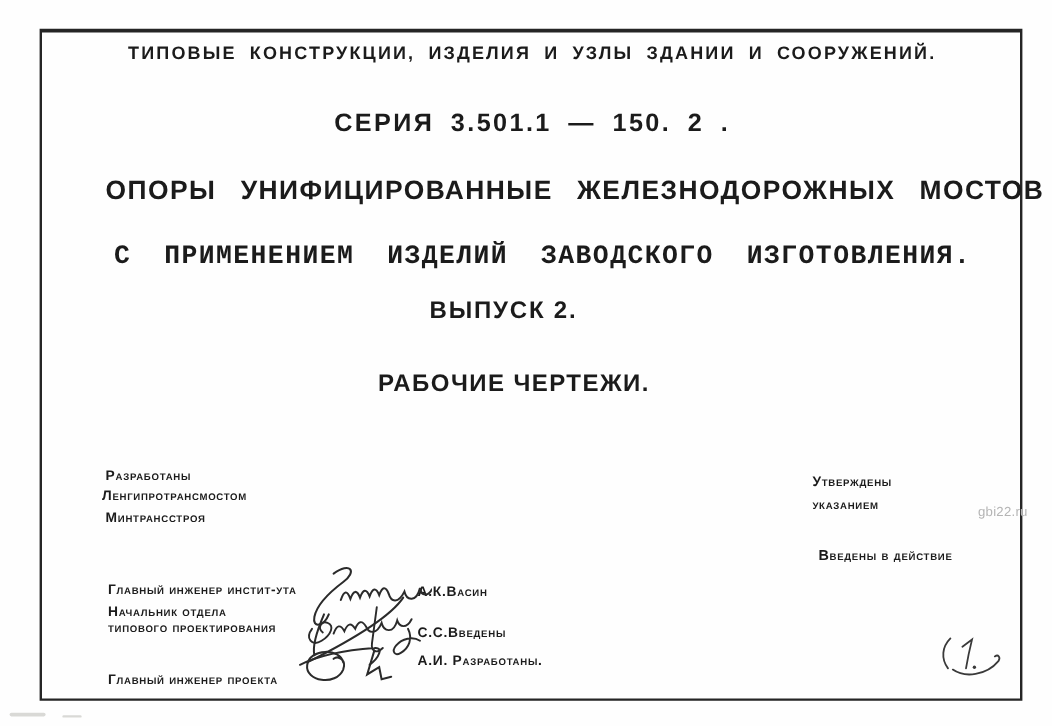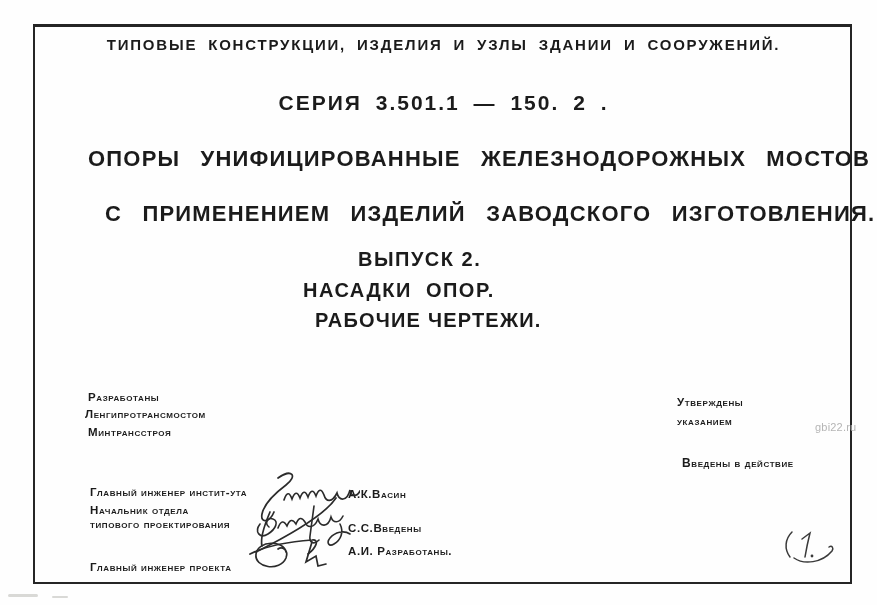--- a/index.html
+++ b/index.html
@@ -14,21 +14,21 @@
     border:2px solid #252525;border-top-width:3px;
     box-sizing:border-box;
   }
   .t{position:absolute;font-weight:700;white-space:nowrap;}
   .hand{font-variant-caps:small-caps;}
   .header-line{left:33px;top:36px;width:821px;text-align:center;
     font-size:15px;letter-spacing:1.8px;word-spacing:5px;}
   .series-line{left:33px;top:91px;width:821px;text-align:center;
     font-size:21px;letter-spacing:2px;word-spacing:6px;}
   .title1{left:88px;top:146px;font-size:22px;letter-spacing:1.2px;word-spacing:13px;}
-  .title2{left:105px;top:201px;font-size:22px;letter-spacing:1.2px;word-spacing:13px;}
+  .title2{left:95px;top:201px;font-size:22px;letter-spacing:1.2px;word-spacing:13px;font-family:Liberation Mono, monospace;}
   .issue{left:358px;top:248px;font-size:20px;letter-spacing:1.5px;}
   .subtitle1{left:303px;top:279px;font-size:20px;letter-spacing:1.5px;word-spacing:7px;}
   .subtitle2{left:315px;top:309px;font-size:20px;letter-spacing:1.2px;}
   .small{font-size:11.5px;letter-spacing:.6px;}
   .dev1{left:88px;top:391px;}
   .dev2{left:85px;top:408px;}
   .dev3{left:88px;top:426px;}
   .app1{left:677px;top:396px;}
   .app2{left:677px;top:415px;}
   .app3{left:682px;top:456px;font-size:12px;}
@@ -58,21 +58,20 @@
   <div class="t hand header-line" style="color: rgb(27, 27, 27);">ТИПОВЫЕ КОНСТРУКЦИИ, ИЗДЕЛИЯ И УЗЛЫ ЗДАНИИ И СООРУЖЕНИЙ.</div>
 
   <div class="t series-line" style="color: rgb(27, 27, 27);">СЕРИЯ 3.501.1 — 150. 2 .</div>
 
   <div class="t title1" style="color: rgb(27, 27, 27);">ОПОРЫ УНИФИЦИРОВАННЫЕ ЖЕЛЕЗНОДОРОЖНЫХ МОСТОВ</div>
 
   <div class="t title2" style="color: rgb(27, 27, 27);">С ПРИМЕНЕНИЕМ ИЗДЕЛИЙ ЗАВОДСКОГО ИЗГОТОВЛЕНИЯ.</div>
 
   <div class="t issue" style="color: rgb(27, 27, 27);">ВЫПУСК 2.</div>
 
-  <div class="t subtitle1" style="color: rgb(27, 27, 27);">НАСАДКИ ОПОР.</div>
 
   <div class="t subtitle2" style="color: rgb(27, 27, 27);">РАБОЧИЕ ЧЕРТЕЖИ.</div>
 
   <div class="t hand small dev1" style="color: rgb(27, 27, 27);">Разработаны</div>
   <div class="t hand small dev2" style="color: rgb(27, 27, 27);">Ленгипротрансмостом</div>
   <div class="t hand small dev3" style="color: rgb(27, 27, 27);">Минтрансстроя</div>
 
   <div class="t hand small app1" style="color: rgb(27, 27, 27);">Утверждены</div>
   <div class="t hand small app2" style="color: rgb(27, 27, 27); text-align: right;">указанием</div>
   <div class="t hand small app3" style="color: rgb(27, 27, 27);">Введены в действие</div>

